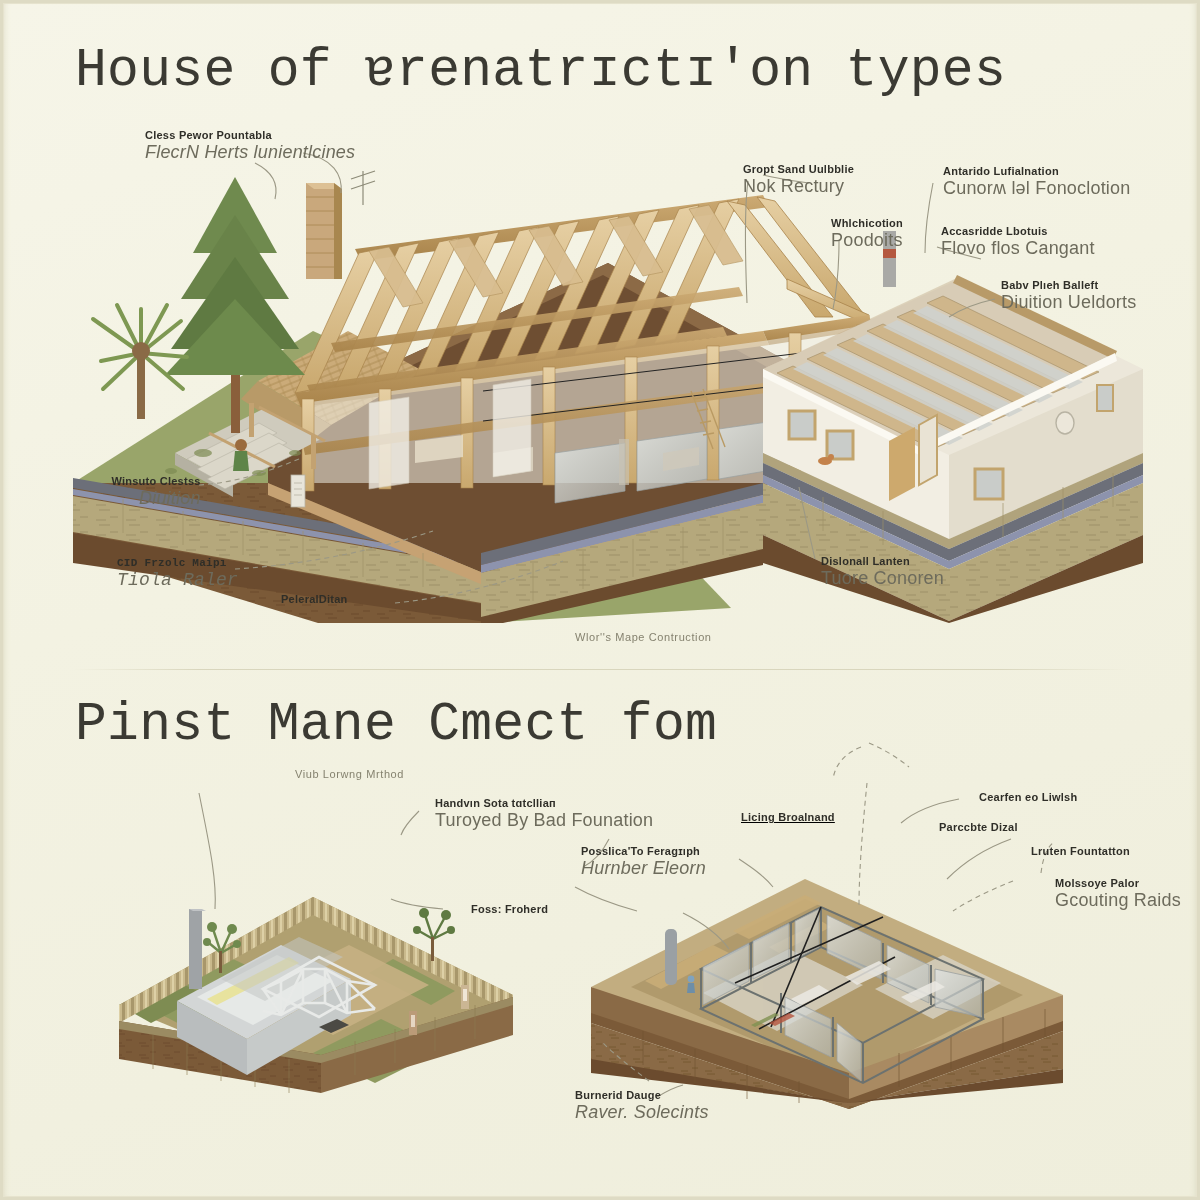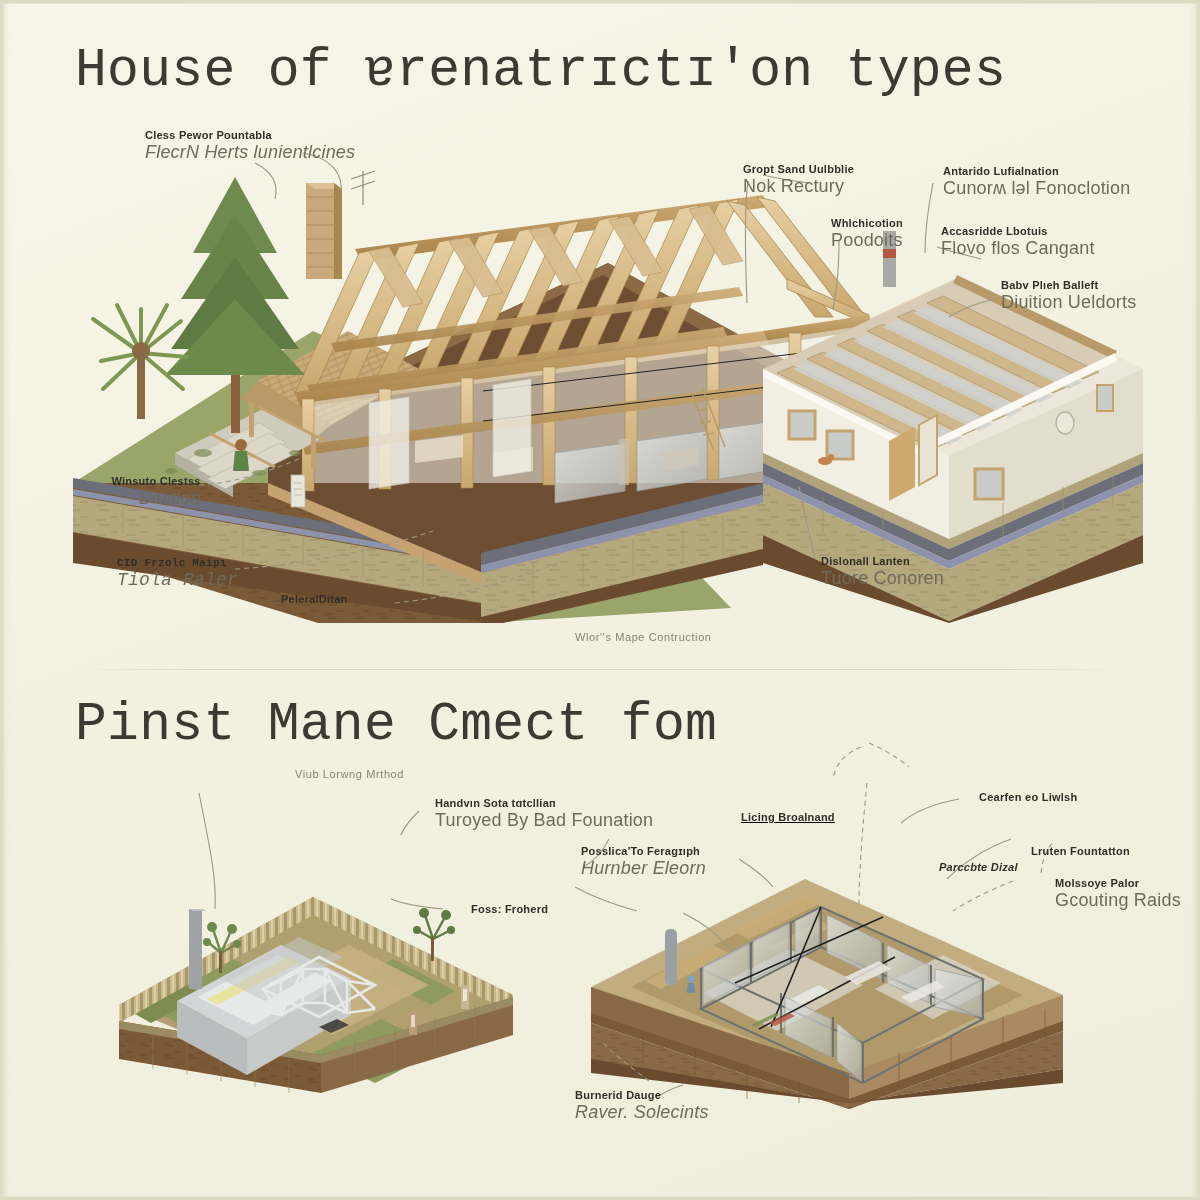--- a/index.html
+++ b/index.html
@@ -649,21 +649,21 @@
   <div class="lbl ital" style="left:578px;top:842px;">
     <span class="t1">Posslica'To Feragɪıph</span>
     <span class="t2">Hurnber Eleorn</span>
   </div>
 
 
   <div class="lbl" style="left:976px;top:780px;margin-top:8px;">
     <span class="t1">Cearfen eo Liwlsh</span>
   </div>
 
-  <div class="lbl" style="left:936px;top:858px;font-style:italic;">
+  <div class="lbl" style="left:936px;top:818px;">
     <span class="t1">Parccbte Dizal</span>
   </div>
 
   <div class="lbl" style="left:1028px;top:842px;">
     <span class="t1">Lruten Fountatton</span>
   </div>
 
   <div class="lbl" style="left:1052px;top:874px;">
     <span class="t1">Molssoye Palor</span>
     <span class="t2">Gcouting Raids</span>

